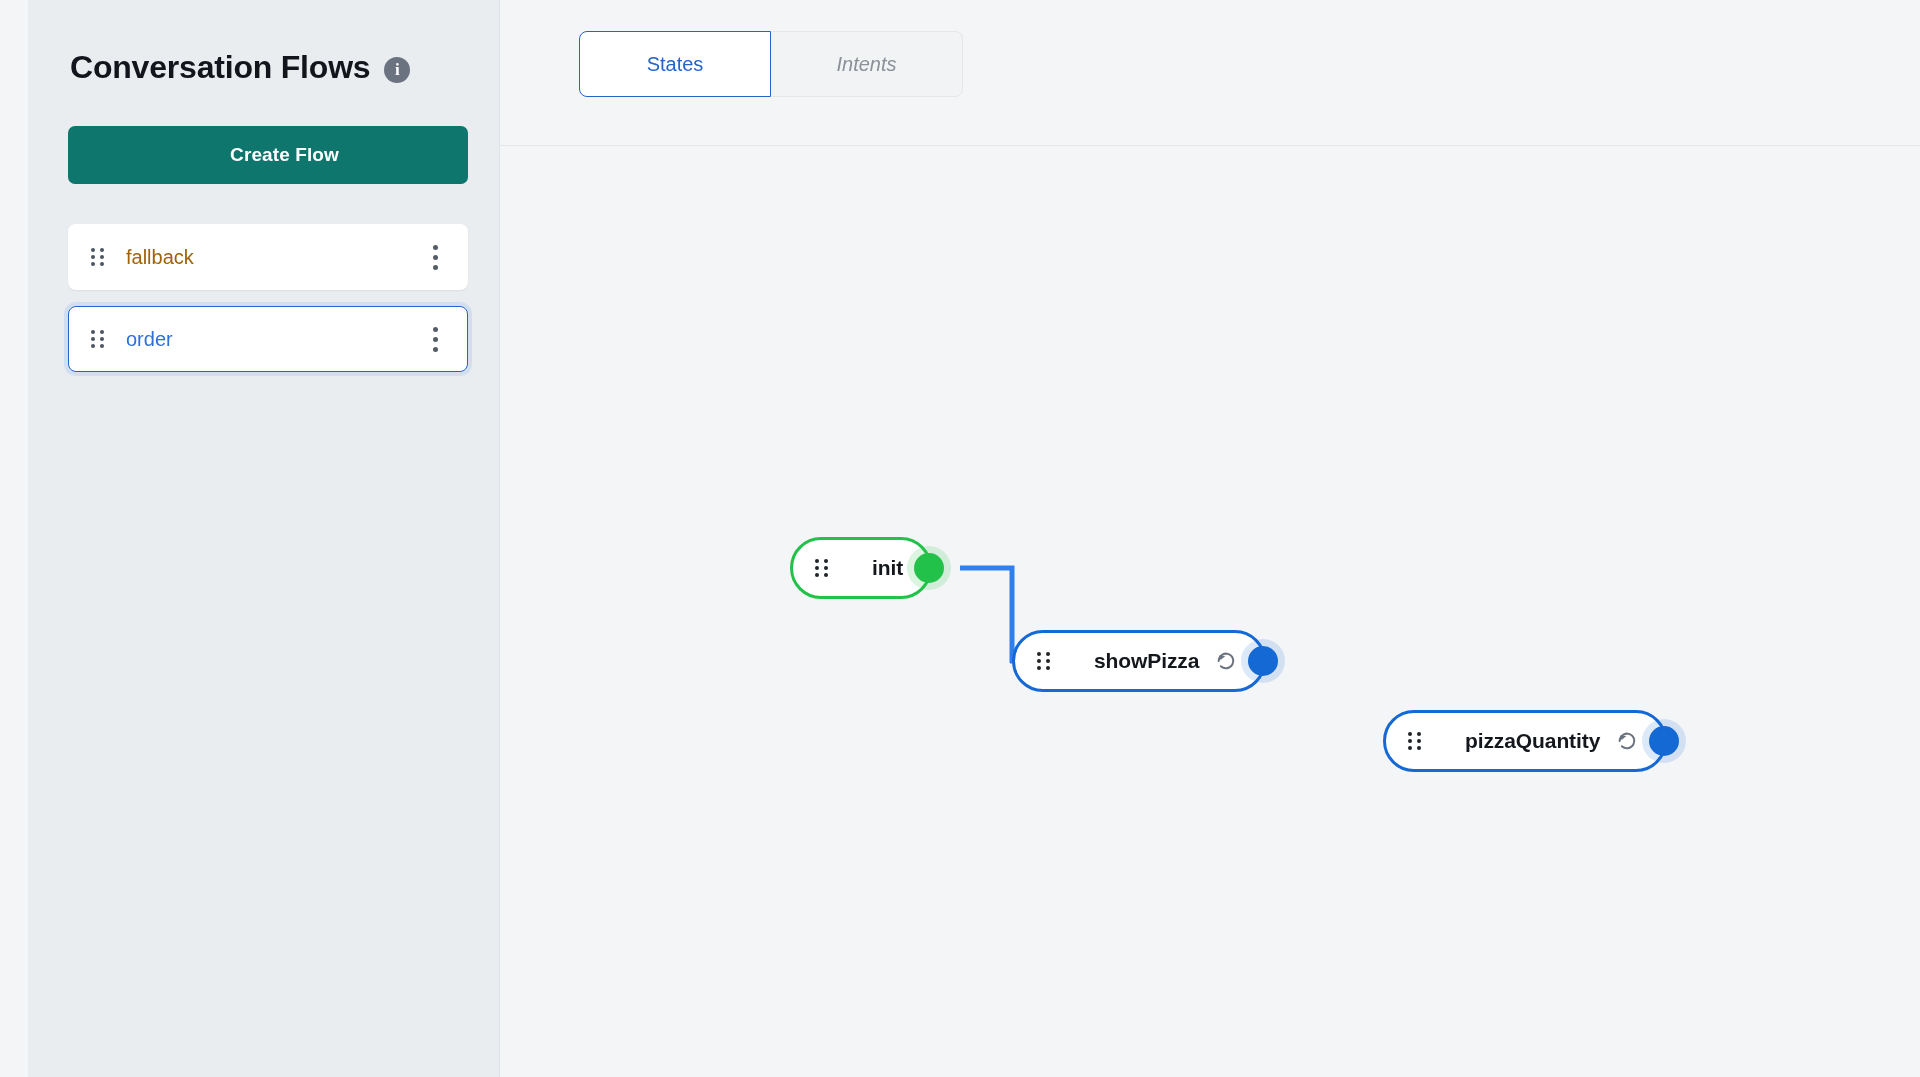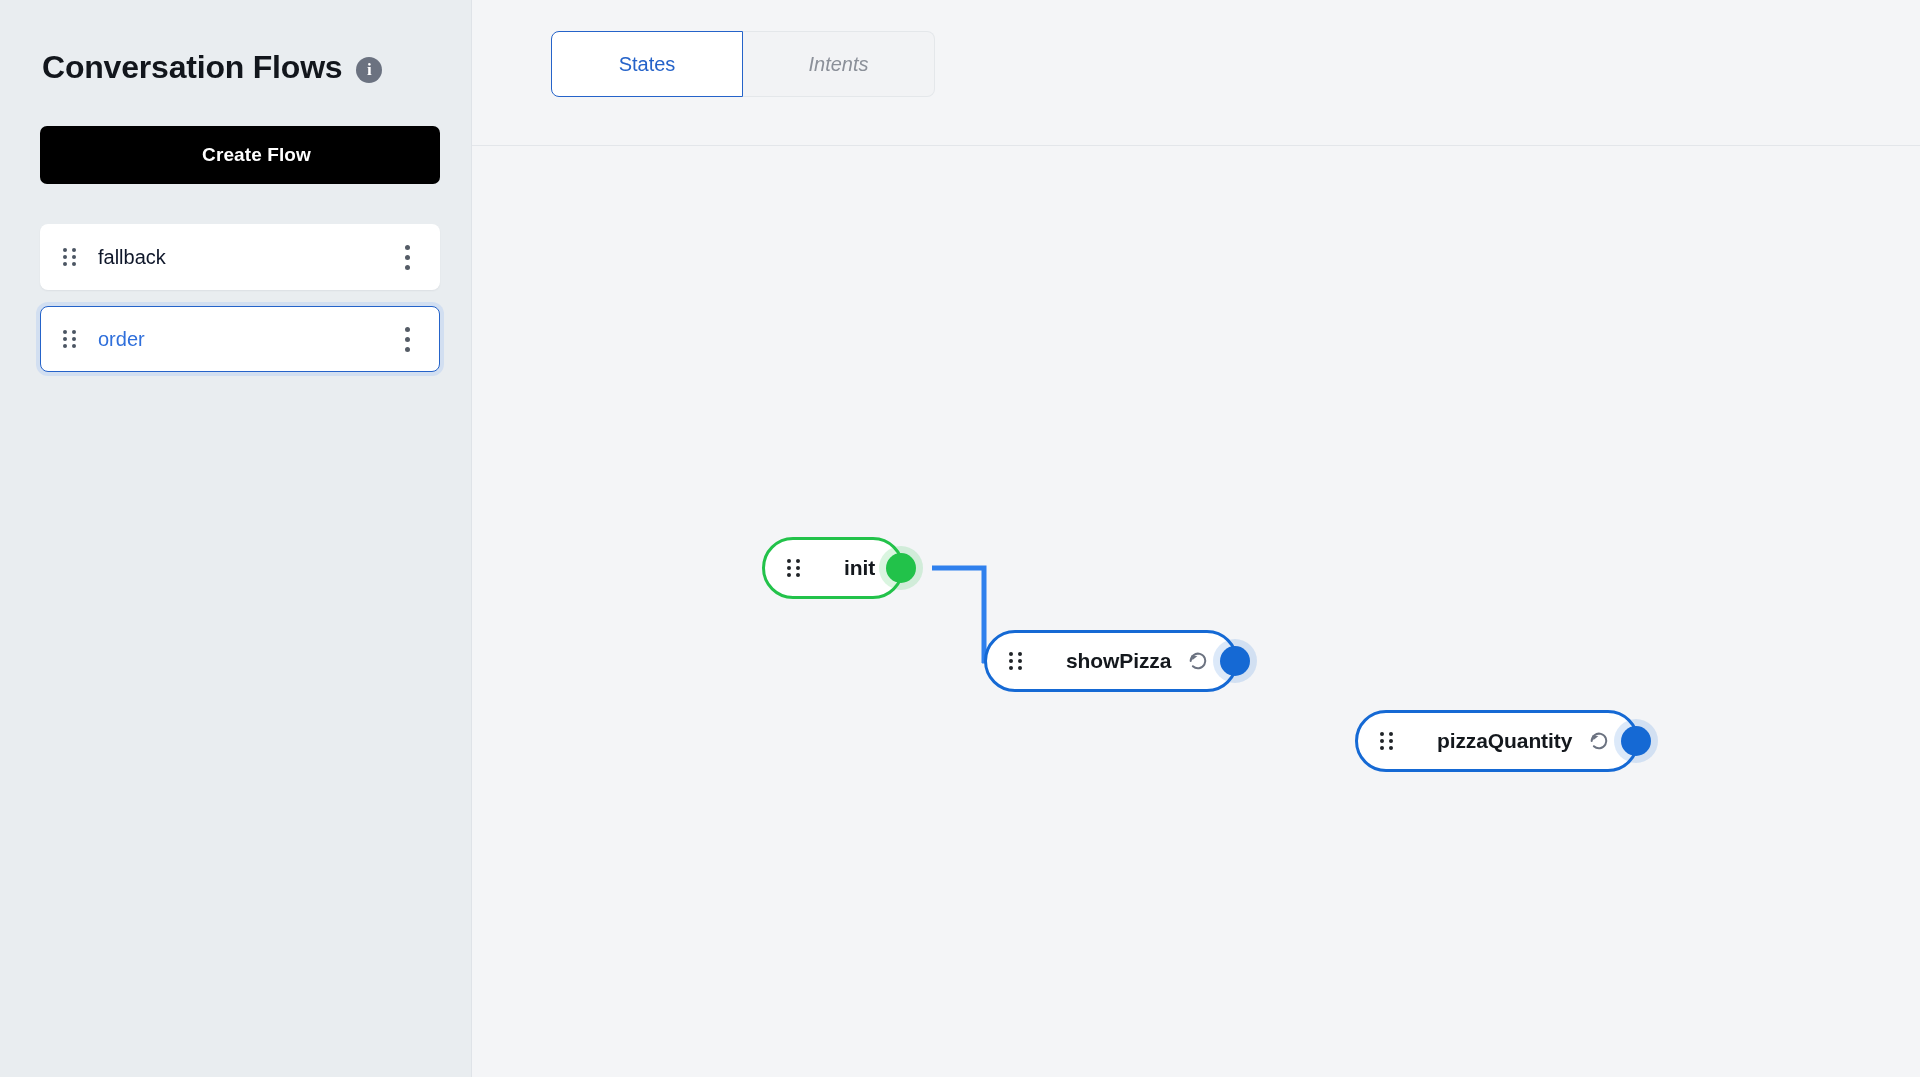--- a/index.html
+++ b/index.html
@@ -23,20 +23,21 @@
 
   
   .sidebar {
     position: relative;
     width: 472px;
     height: 1077px;
     background: #e9edf0;
     border-right: 1px solid #dfe3e8;
     flex: 0 0 472px;
     padding: 0 40px;
+    margin-left: 28px;
   }
 
   .sidebar-header {
     display: flex;
     align-items: center;
     gap: 14px;
     padding-top: 50px;
     padding-left: 2px;
   }
 
@@ -63,21 +64,21 @@
     line-height: 1;
     flex: 0 0 auto;
     margin-top: 4px;
   }
 
   .create-flow-btn {
     display: block;
     width: 400px;
     height: 58px;
     margin-top: 41px;
-    background: #000000;
+    background: #0f766e;
     color: #ffffff;
     border: none;
     border-radius: 7px;
     font-size: 19px;
     font-weight: 600;
     font-family: "Liberation Sans", sans-serif;
     cursor: pointer;
     letter-spacing: 0.1px;
     padding-left: 33px;
   }
@@ -106,21 +107,21 @@
   .flow-item.selected {
     border: 1.5px solid #2563c9;
     box-shadow: 0 0 0 4px rgba(59,130,246,0.13);
   }
 
   .flow-item .drag-dots { flex: 0 0 auto; margin-right: 22px; }
 
   .flow-label {
     flex: 1 1 auto;
     font-size: 20px;
-    color: #0f172a;
+    color: #a16207;
     font-weight: 400;
   }
 
   .flow-item.selected .flow-label { color: #2f6fdb; }
 
   
   .drag-dots {
     display: grid;
     grid-template-columns: repeat(2, 4px);
     grid-template-rows: repeat(3, 4px);

